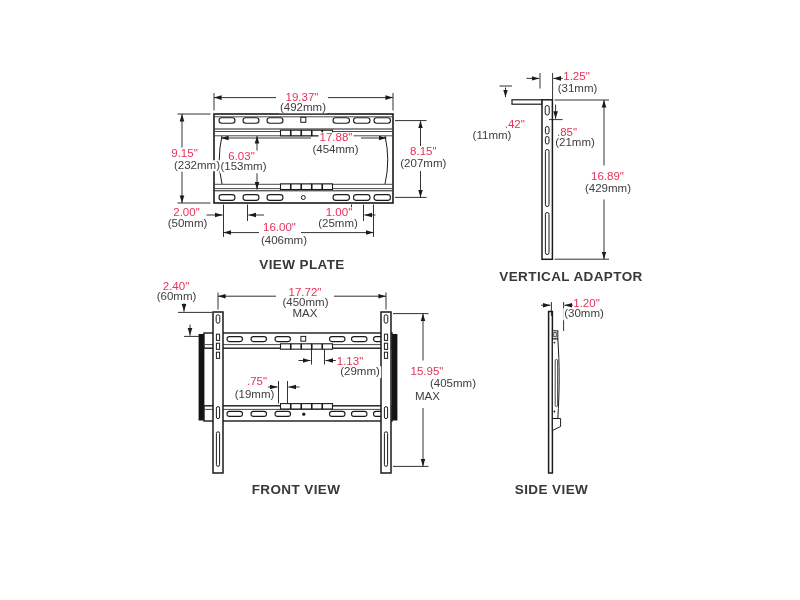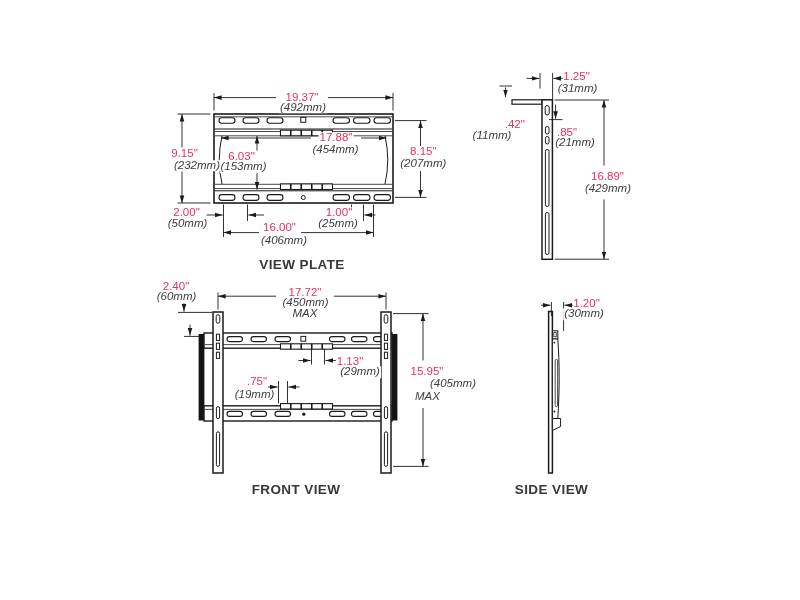--- a/index.html
+++ b/index.html
@@ -2,22 +2,22 @@
 <html><head>
 <meta charset="utf-8">
 <style>
   html,body{margin:0;padding:0;background:#fff;}
   .canvas{position:relative;width:800px;height:600px;background:#fff;
           font-family:"Liberation Sans",sans-serif;overflow:hidden;}
   svg{position:absolute;left:0;top:0;}
   .lb{position:absolute;transform:translate(-50%,-50%);white-space:nowrap;
       font-size:11.5px;line-height:1;background:#fff;padding:0 1px;}
   .in{color:#e73059;}
-  .mm{color:#3d3d3d;font-style:italic;}
-  .maxtxt{color:#3d3d3d;font-style:italic;}
+  .mm{color:#3d3d3d;}
+  .maxtxt{color:#3d3d3d;}
   .title{position:absolute;transform:translate(-50%,-50%);font-weight:bold;
          font-size:13.5px;letter-spacing:.4px;color:#383838;white-space:nowrap;}
   
   .ol{fill:#fff;stroke:#1b1b1b;stroke-width:1.6;}
   .ol14{fill:#fff;stroke:#1b1b1b;stroke-width:1.4;}
   .ol15{fill:#fff;stroke:#1b1b1b;stroke-width:1.5;}
   .ol12{fill:#fff;stroke:#1b1b1b;stroke-width:1.2;}
   .slot{fill:#fff;stroke:#1b1b1b;stroke-width:1.1;}
   .det{fill:#fff;stroke:#1b1b1b;stroke-width:1;}
   .det8{fill:none;stroke:#1b1b1b;stroke-width:.8;}
@@ -229,20 +229,21 @@
 <div class="title" style="left:302px;top:263.6px">VIEW PLATE</div>
 
 <div class="lb in" style="left:576.5px;top:76.8px">1.25"</div>
 <div class="lb mm" style="left:577.5px;top:89px">(31mm)</div>
 <div class="lb in" style="left:514.8px;top:124.8px">.42"</div>
 <div class="lb mm" style="left:492px;top:136.3px">(11mm)</div>
 <div class="lb in" style="left:567px;top:132.6px">.85"</div>
 <div class="lb mm" style="left:575px;top:143.4px">(21mm)</div>
 <div class="lb in" style="left:607.5px;top:176.8px">16.89"</div>
 <div class="lb mm" style="left:608px;top:188.6px">(429mm)</div>
+<div class="title" style="left:571px;top:276.4px">VERTICAL ADAPTOR</div>
 
 <div class="lb in" style="left:176px;top:287.2px">2.40"</div>
 <div class="lb mm" style="left:176.5px;top:297.4px">(60mm)</div>
 <div class="lb in" style="left:305px;top:292.8px">17.72"</div>
 <div class="lb mm" style="left:305.5px;top:303.4px">(450mm)</div>
 <div class="lb maxtxt" style="left:305px;top:314.4px">MAX</div>
 <div class="lb in" style="left:350px;top:361.8px">1.13"</div>
 <div class="lb mm" style="left:360px;top:372.2px">(29mm)</div>
 <div class="lb in" style="left:257px;top:382.4px">.75"</div>
 <div class="lb mm" style="left:254.5px;top:394.6px">(19mm)</div>

